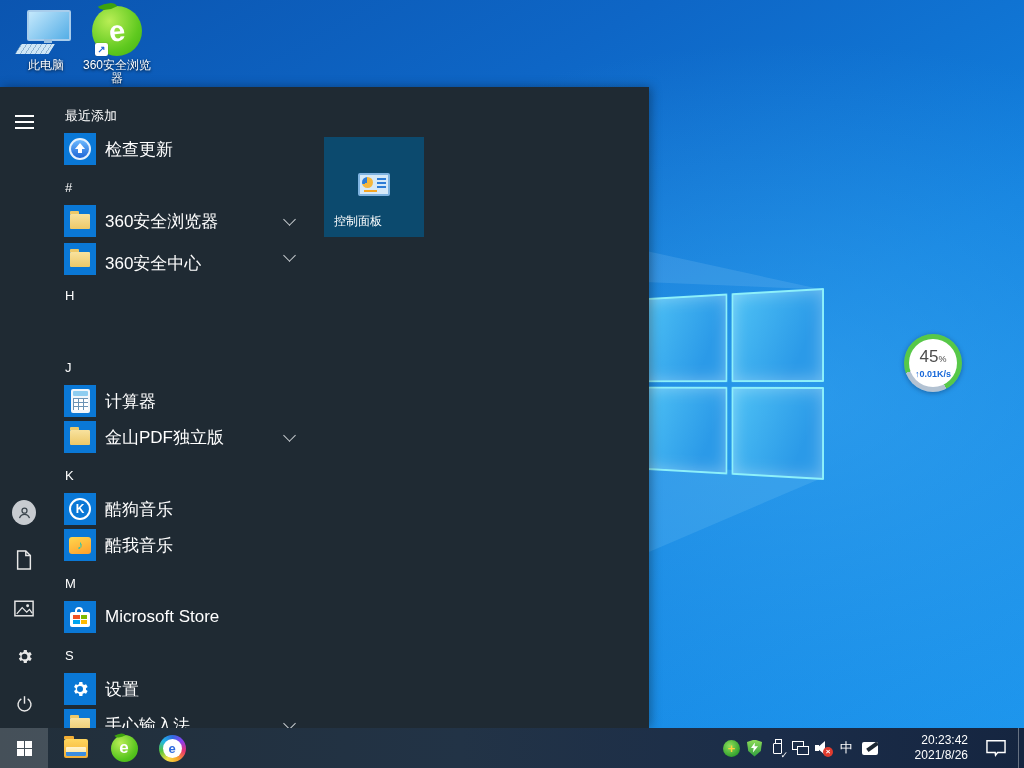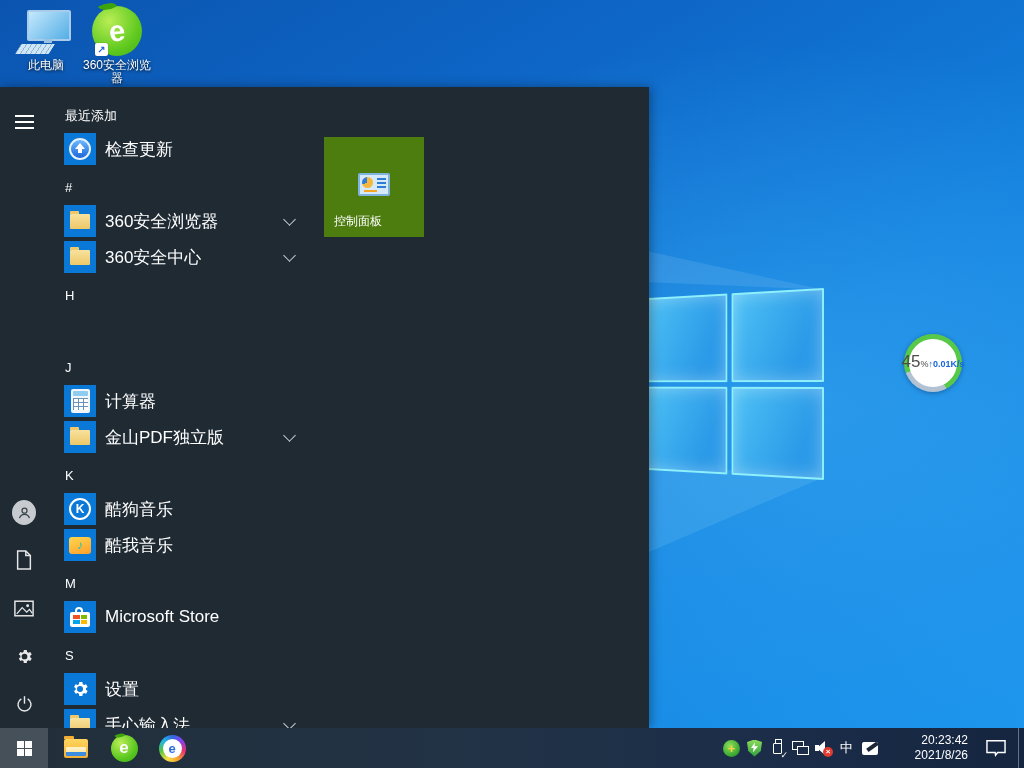--- a/index.html
+++ b/index.html
@@ -36,21 +36,21 @@
   .e360big:before{content:"";position:absolute;top:-4px;left:7px;width:17px;height:9px;
            background:#3da30e;border-radius:0 100% 0 100%;transform:rotate(-30deg);}
   .scbadge{position:absolute;left:3px;bottom:0px;width:13px;height:13px;background:#fff;
            border-radius:2px;color:#1b62d4;font-weight:700;font-size:10px;line-height:13px;text-align:center;
            box-shadow:0 0 1px rgba(0,0,0,.6);}
   
   .ball{position:absolute;left:904px;top:334px;width:58px;height:58px;border-radius:50%;
         background:conic-gradient(from 250deg,#57c848 0 73%,#b3c2d2 73% 100%);
         box-shadow:0 1px 5px rgba(0,10,40,.35);}
   .ball .inner{position:absolute;inset:5px;border-radius:50%;background:#fff;
-        display:flex;flex-direction:row;align-items:center;justify-content:center;}
+        display:flex;flex-direction:column;align-items:center;justify-content:center;}
   .ball .pct{color:#4c4c4c;font-size:17px;line-height:17px;font-weight:400;}
   .ball .pct .u{font-size:9px;}
   .ball .spd{color:#1667d9;font-size:9px;font-weight:700;margin-top:1px;}
   
   .menu{position:absolute;left:0;top:87px;width:649px;height:641px;background:#1f2a33;
         overflow:hidden;box-shadow:2px 0 10px rgba(0,0,0,.35);}
   .ritem{position:absolute;left:12px;width:24px;height:24px;display:flex;align-items:center;justify-content:center;}
   .ham{width:19px;height:2px;background:#fff;box-shadow:0 6px 0 #fff,0 12px 0 #fff;margin-bottom:12px;}
   .avatar{width:25px;height:25px;border-radius:50%;background:#c7cbd0;display:flex;align-items:center;justify-content:center;}
   .sect{position:absolute;left:65px;height:24px;display:flex;align-items:center;font-size:13px;color:#fff;}
@@ -79,21 +79,21 @@
   .ic-kg{width:22px;height:22px;border-radius:50%;border:2px solid #fff;box-sizing:border-box;color:#fff;
          display:flex;align-items:center;justify-content:center;font-weight:700;font-size:12px;}
   .ic-kw{width:22px;height:17px;border-radius:3px;background:linear-gradient(160deg,#ffd84e,#ff9e2c);
          display:flex;align-items:center;justify-content:center;color:#18c7bf;font-size:12px;font-weight:700;}
   .ic-store{width:20px;height:15px;background:#fff;border-radius:2px;position:relative;
             display:grid;grid-template-columns:1fr 1fr;grid-template-rows:1fr 1fr;gap:1px;padding:3px;box-sizing:border-box;margin-top:4px;}
   .ic-store:before{content:"";position:absolute;top:-5px;left:5px;width:8px;height:5px;border:2px solid #fff;
             border-bottom:none;border-radius:4px 4px 0 0;box-sizing:border-box;}
   .c-red{background:#f25022;} .c-grn{background:#7fba00;} .c-blu{background:#00a4ef;} .c-yel{background:#ffb900;}
   
-  .cptile{position:absolute;left:324px;top:50px;width:100px;height:100px;background:#4d7c0f;cursor:default;}
+  .cptile{position:absolute;left:324px;top:50px;width:100px;height:100px;background:#0c4a6e;cursor:default;}
   .cpicon{width:32px;height:23px;background:#d6e9f8;border:2px solid #7fb3e0;border-radius:2px;
           position:relative;margin:36px auto 0;box-sizing:border-box;}
   .cpicon:before{content:"";position:absolute;left:2px;top:2px;width:11px;height:11px;border-radius:50%;
           background:conic-gradient(#f6b73c 0 250deg,#2d7cd6 250deg 360deg);}
   .cpicon:after{content:"";position:absolute;right:2px;top:3px;width:9px;height:10px;
           background:repeating-linear-gradient(#2d7cd6 0 2px,transparent 2px 4px);}
   .cpline{position:absolute;left:4px;bottom:2px;width:13px;height:2px;background:#f6a623;}
   .cplbl{position:absolute;left:10px;bottom:7px;color:#fff;font-size:12px;}
   
   .taskbar{position:absolute;left:0;top:728px;width:1024px;height:40px;
@@ -245,21 +245,21 @@
       <span>#</span>
       </div>
 
     <div class="mrow" style="top:116px;">
       <div class="tile32">
           <div class="ic-folder"></div>
         </div>
       <span class="lbl">360安全浏览器</span>
       <span class="chev"></span>
     </div>
-    <div class="mrow" style="top:152px;">
+    <div class="mrow" style="top:152px;align-items:flex-end;">
       <div class="tile32">
           <div class="ic-folder"></div>
         </div>
       <span class="lbl">360安全中心</span>
       <span class="chev"></span>
     </div>
 
     <div class="sect" style="top:196px;">
       <span>H</span>
       </div>

